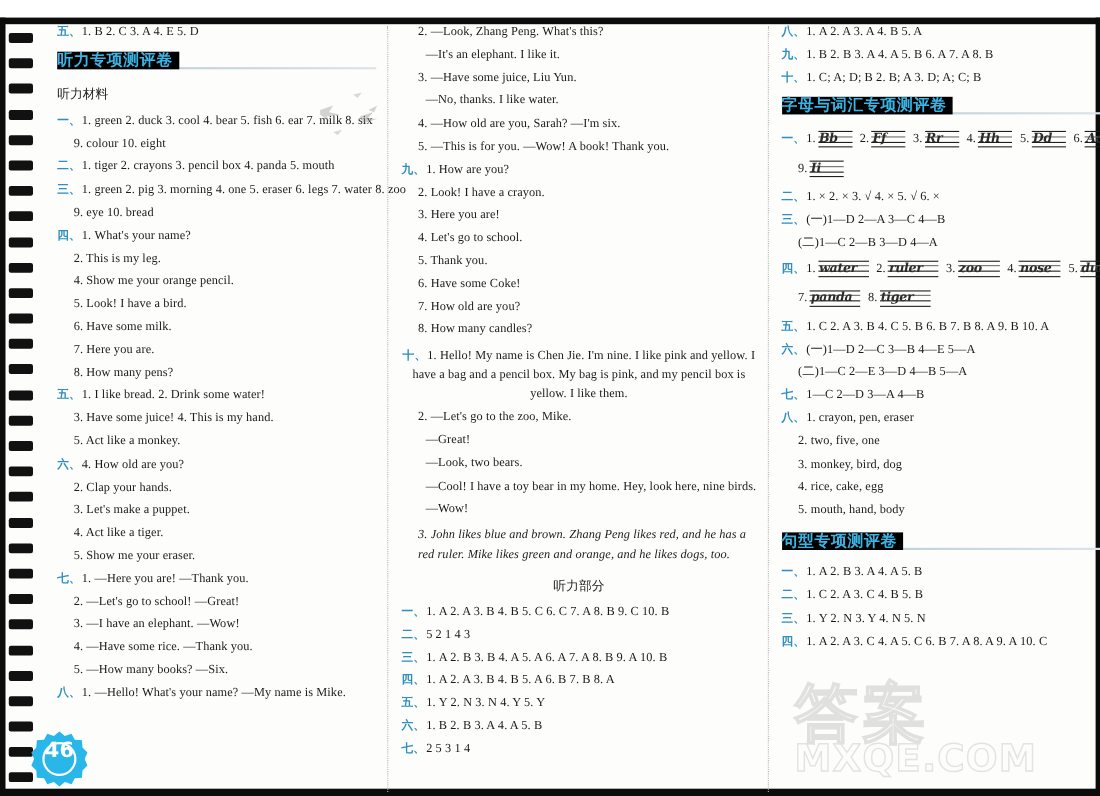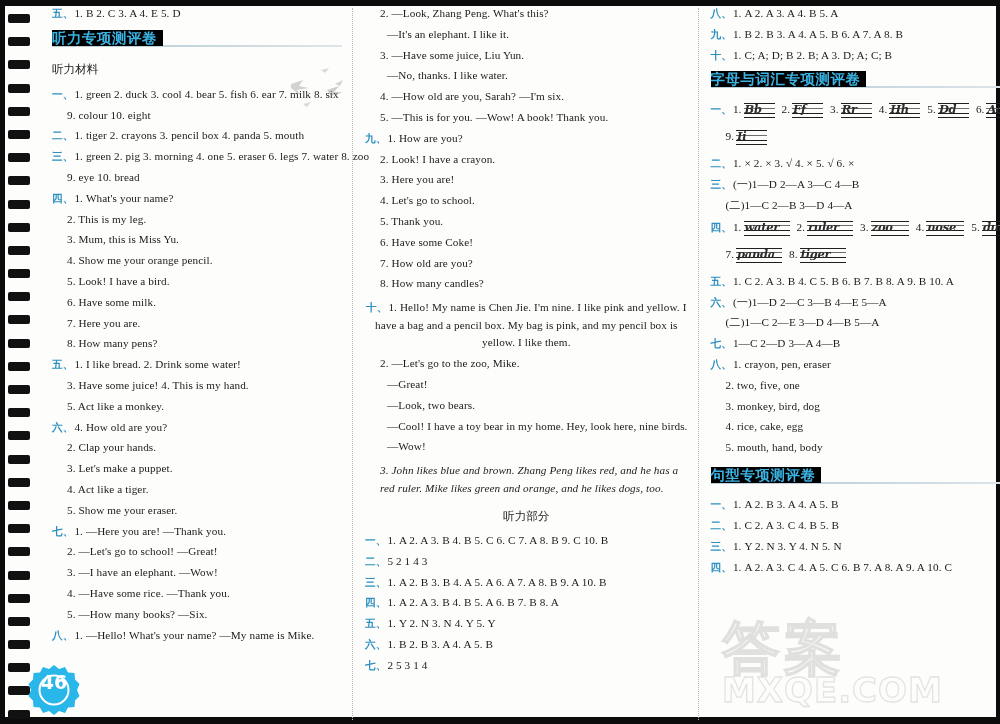--- a/index.html
+++ b/index.html
@@ -8,20 +8,21 @@
     background:#ffffff;
     font-family:"Liberation Serif", serif;
     color:#1a1a1a;
     overflow:hidden;
     position:relative;
   }
   
   #page{
     position:absolute;inset:0;
     background:#fdfdfb;
+    margin-top:16px;
   }
   .edge-top{position:absolute;left:0;right:0;top:0;height:6px;background:#0c0c0c;}
   .edge-bottom{position:absolute;left:0;right:0;bottom:0;height:7px;background:#0c0c0c;}
   .edge-left{position:absolute;left:0;top:0;bottom:0;width:5px;background:#0c0c0c;}
   .edge-right{position:absolute;right:0;top:0;bottom:0;width:4px;background:#0c0c0c;}
 
   
   #binding{position:absolute;left:8px;top:14px;width:26px;bottom:30px;}
   .hole{
     width:22px;height:9px;background:#111;border-radius:2px;
@@ -204,21 +205,20 @@
       <div class="line"><span class="cn">一、</span><span>1. green    2. duck    3. cool    4. bear    5. fish    6. ear    7. milk    8. six</span></div>
       <div class="line ind"><span>9. colour    10. eight</span></div>
 
       <div class="line"><span class="cn">二、</span><span>1. tiger    2. crayons    3. pencil box    4. panda    5. mouth</span></div>
 
       <div class="line"><span class="cn">三、</span><span>1. green    2. pig    3. morning    4. one    5. eraser    6. legs    7. water    8. zoo</span></div>
       <div class="line ind"><span>9. eye    10. bread</span></div>
 
       <div class="line"><span class="cn">四、</span><span>1. What's your name?</span></div>
       <div class="line ind"><span>2. This is my leg.</span></div>
-      <div class="line ind"><span>3. Mum, this is Miss Yu.</span></div>
       <div class="line ind"><span>4. Show me your orange pencil.</span></div>
       <div class="line ind"><span>5. Look! I have a bird.</span></div>
       <div class="line ind"><span>6. Have some milk.</span></div>
       <div class="line ind"><span>7. Here you are.</span></div>
       <div class="line ind"><span>8. How many pens?</span></div>
 
       <div class="line"><span class="cn">五、</span><span>1. I like bread.    2. Drink some water!</span></div>
       <div class="line ind"><span>3. Have some juice!    4. This is my hand.</span></div>
       <div class="line ind"><span>5. Act like a monkey.</span></div>
 

